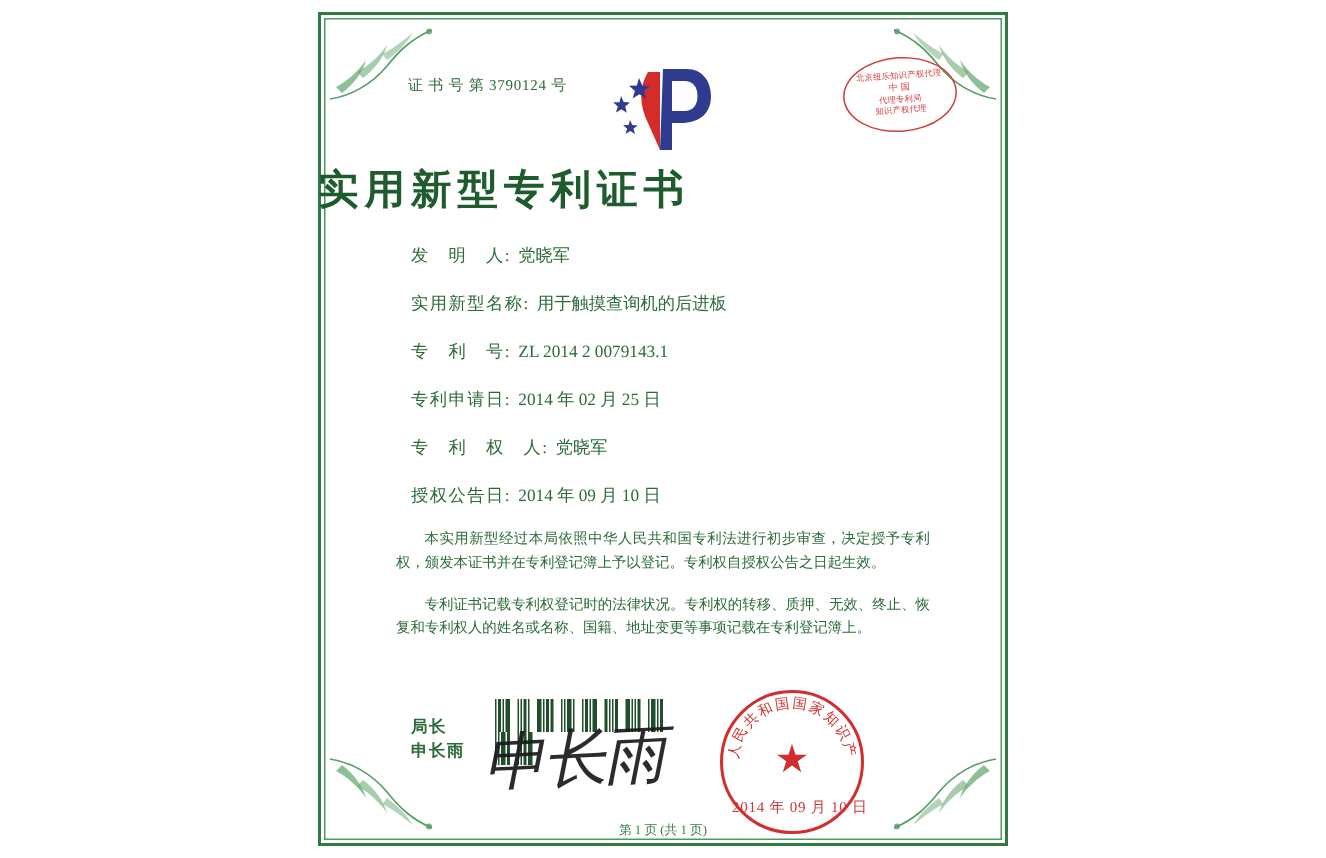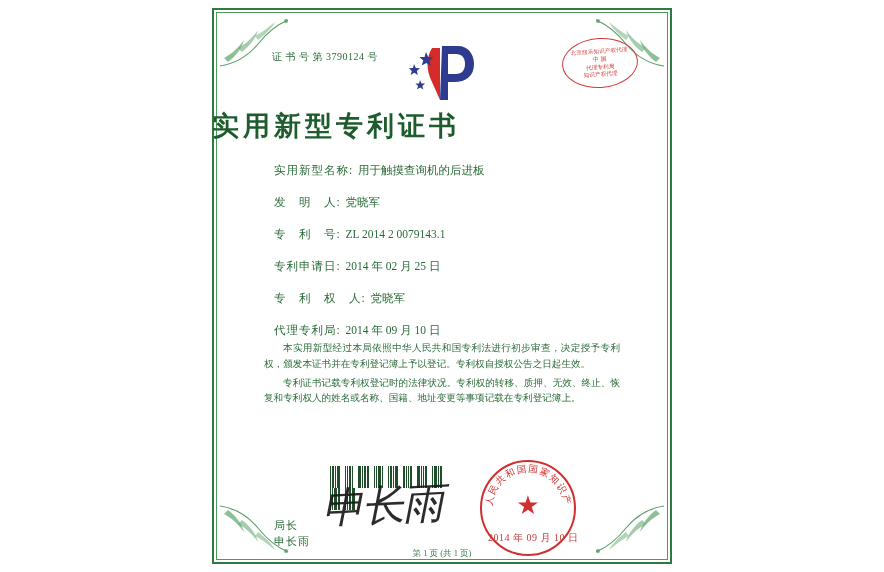--- a/index.html
+++ b/index.html
@@ -132,21 +132,21 @@
     position: absolute;
     left: 52px;
     top: 332px;
     width: 356px;
     color: #2b6b39;
     font-size: 9.6px;
     line-height: 1.65;
     text-align: justify;
   }
   #paras p {
-    margin: 0 0 3px 0;
+    margin: 12px 0 3px 0;
     text-indent: 19px;
   }
 
   
   #barcode {
     position: absolute;
     left: 118px;
     top: 458px;
     width: 118px;
     height: 22px;
@@ -156,25 +156,26 @@
     background: #204d2a;
     height: 100%;
     margin-right: 1px;
     vertical-align: top;
   }
 
   
   #sig-labels {
     position: absolute;
     left: 62px;
-    top: 510px;
+    top: 470px;
     font-size: 11px;
     color: #2b6b39;
     line-height: 1.45;
     letter-spacing: 1px;
+    font-weight: bold;
   }
   #sig-script {
     position: absolute;
     left: 110px;
     top: 470px;
     font-family: "DejaVu Serif", serif;
     font-size: 42px;
     color: #1a1a1a;
     font-style: italic;
     transform: rotate(-3deg);
@@ -289,41 +290,41 @@
       <div>北京纽乐知识产权代理</div>
       <div class="l2">中 国</div>
       <div>代理专利局</div>
       <div>知识产权代理</div>
     </div>
 
     <div id="title">实用新型专利证书</div>
 
     <div id="fields">
       <div class="field">
+        <span class="k">发　明　人:</span>
+        <span class="v">党晓军</span>
+      </div>
+      <div class="field">
         <span class="k">实用新型名称:</span>
         <span class="v">用于触摸查询机的后进板</span>
       </div>
       <div class="field">
-        <span class="k">发　明　人:</span>
-        <span class="v">党晓军</span>
-      </div>
-      <div class="field">
         <span class="k">专　利　号:</span>
         <span class="v">ZL 2014 2 0079143.1</span>
       </div>
       <div class="field">
         <span class="k">专利申请日:</span>
         <span class="v">2014 年 02 月 25 日</span>
       </div>
       <div class="field">
         <span class="k">专　利　权　人:</span>
         <span class="v">党晓军</span>
       </div>
       <div class="field">
-        <span class="k">代理专利局:</span>
+        <span class="k">授权公告日:</span>
         <span class="v">2014 年 09 月 10 日</span>
       </div>
     </div>
 
     <div id="paras">
       <p>本实用新型经过本局依照中华人民共和国专利法进行初步审查，决定授予专利权，颁发本证书并在专利登记簿上予以登记。专利权自授权公告之日起生效。</p>
       <p>专利证书记载专利权登记时的法律状况。专利权的转移、质押、无效、终止、恢复和专利权人的姓名或名称、国籍、地址变更等事项记载在专利登记簿上。</p>
     </div>
 
     <div id="barcode">

